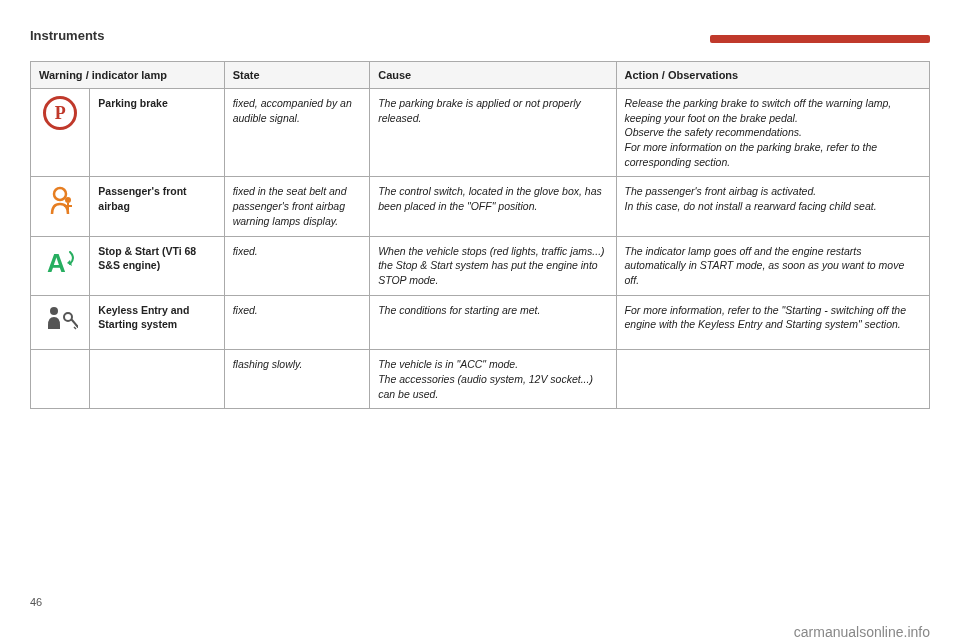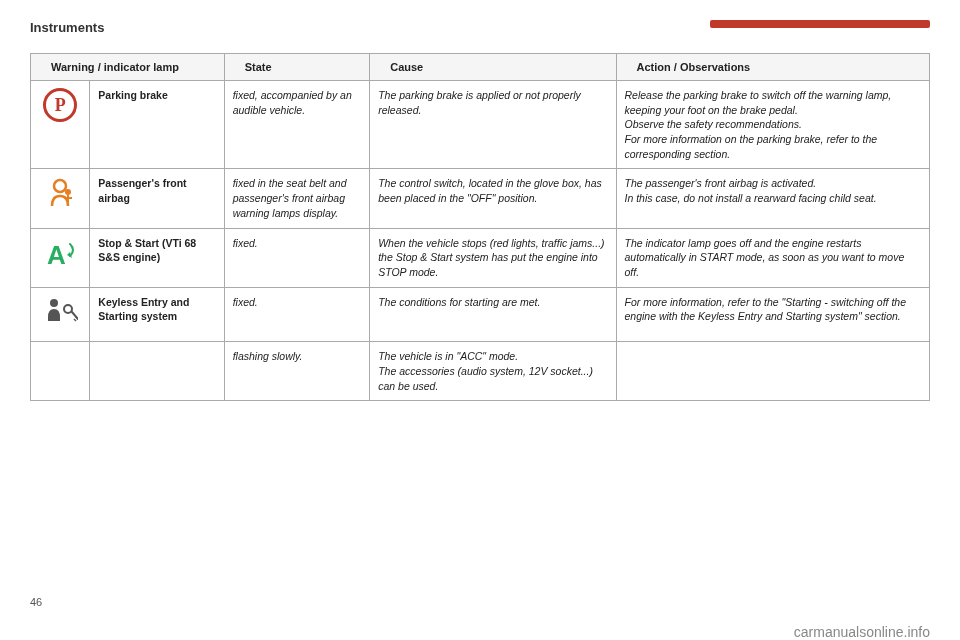--- a/index.html
+++ b/index.html
@@ -5,22 +5,23 @@
     * { box-sizing: border-box; margin: 0; padding: 0; }
     body {
       background: #fff;
       font-family: Arial, sans-serif;
       font-size: 11px;
       color: #222;
       padding: 20px 30px;
     }
     .page-header {
       display: flex;
-      align-items: flex-start;
+      align-items: flex-end;
       margin-bottom: 18px;
+      margin-top: 8px;
     }
     .page-title {
       font-size: 13px;
       font-weight: bold;
       color: #333;
       flex: 1;
     }
     .header-bar {
       width: 220px;
       height: 8px;
@@ -28,21 +29,21 @@
       border-radius: 2px;
     }
     .main-table {
       width: 100%;
       border-collapse: collapse;
       border: 1px solid #aaa;
     }
     .main-table th {
       background: #f5f5f5;
       border: 1px solid #aaa;
-      padding: 7px 20px;
+      padding: 7px 8px;
       font-weight: bold;
       font-size: 11px;
       text-align: left;
       vertical-align: middle;
     }
     .main-table td {
       border: 1px solid #aaa;
       padding: 7px 8px;
       vertical-align: top;
       font-size: 10.5px;
@@ -123,21 +124,21 @@
   <tbody>
 
     <tr>
       <td class="icon-cell">
         <span class="icon-parking-brake">P</span>
       </td>
       <td class="name-cell">
         <span>Parking brake</span>
       </td>
       <td class="state-cell">
-        <span>fixed, accompanied by an audible vehicle.</span>
+        <span>fixed, accompanied by an audible signal.</span>
       </td>
       <td class="cause-cell">
         <span>The parking brake is applied or not properly released.</span>
       </td>
       <td class="action-cell">
         <span style="white-space: pre-line; text-align: right;">Release the parking brake to switch off the warning lamp, keeping your foot on the brake pedal.
 Observe the safety recommendations.
 For more information on the parking brake, refer to the corresponding section.</span>
       </td>
     </tr>

